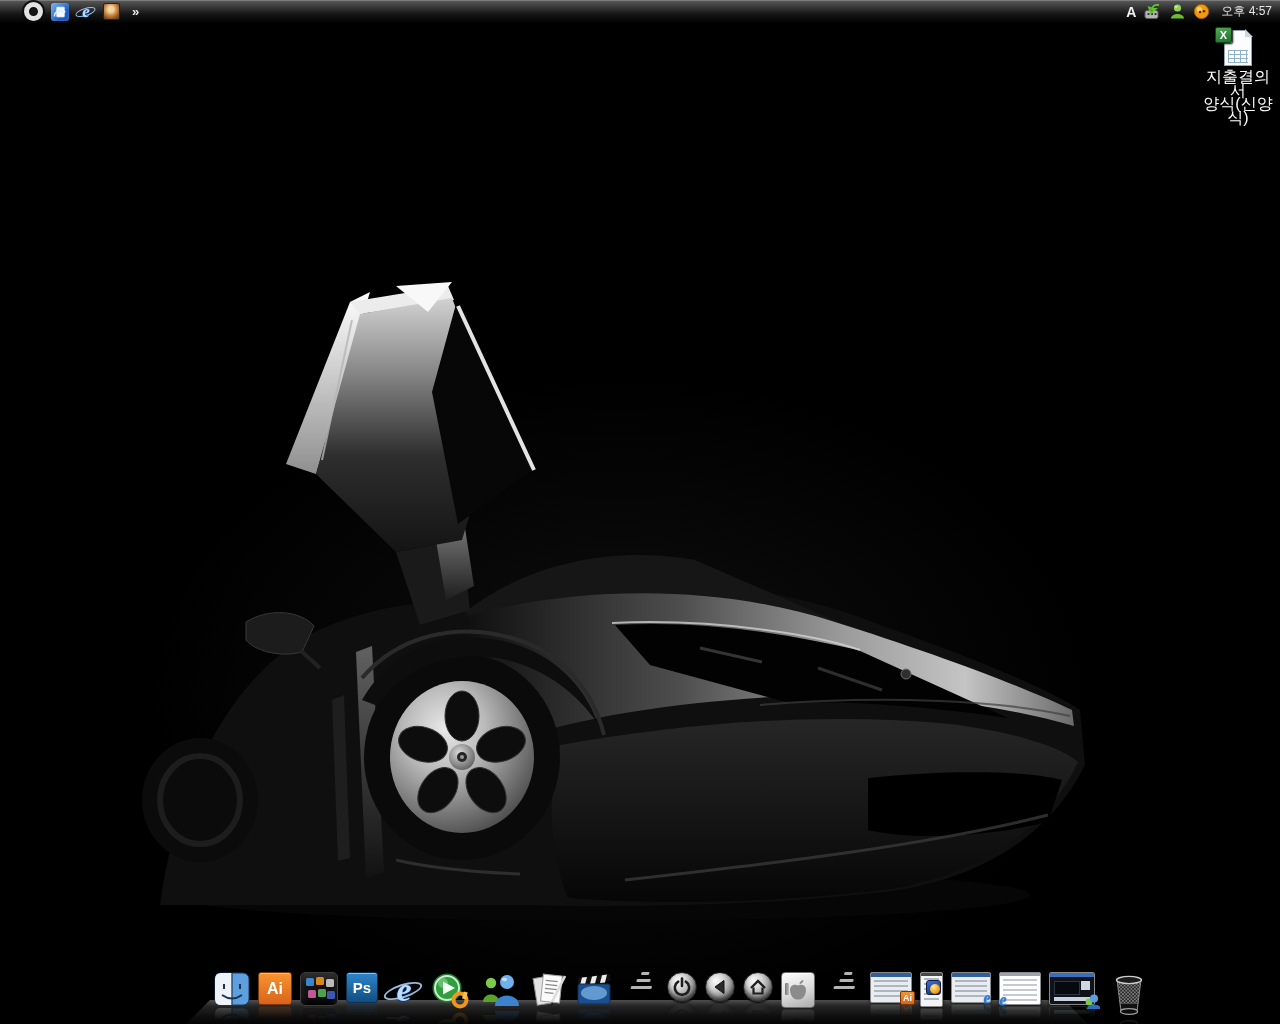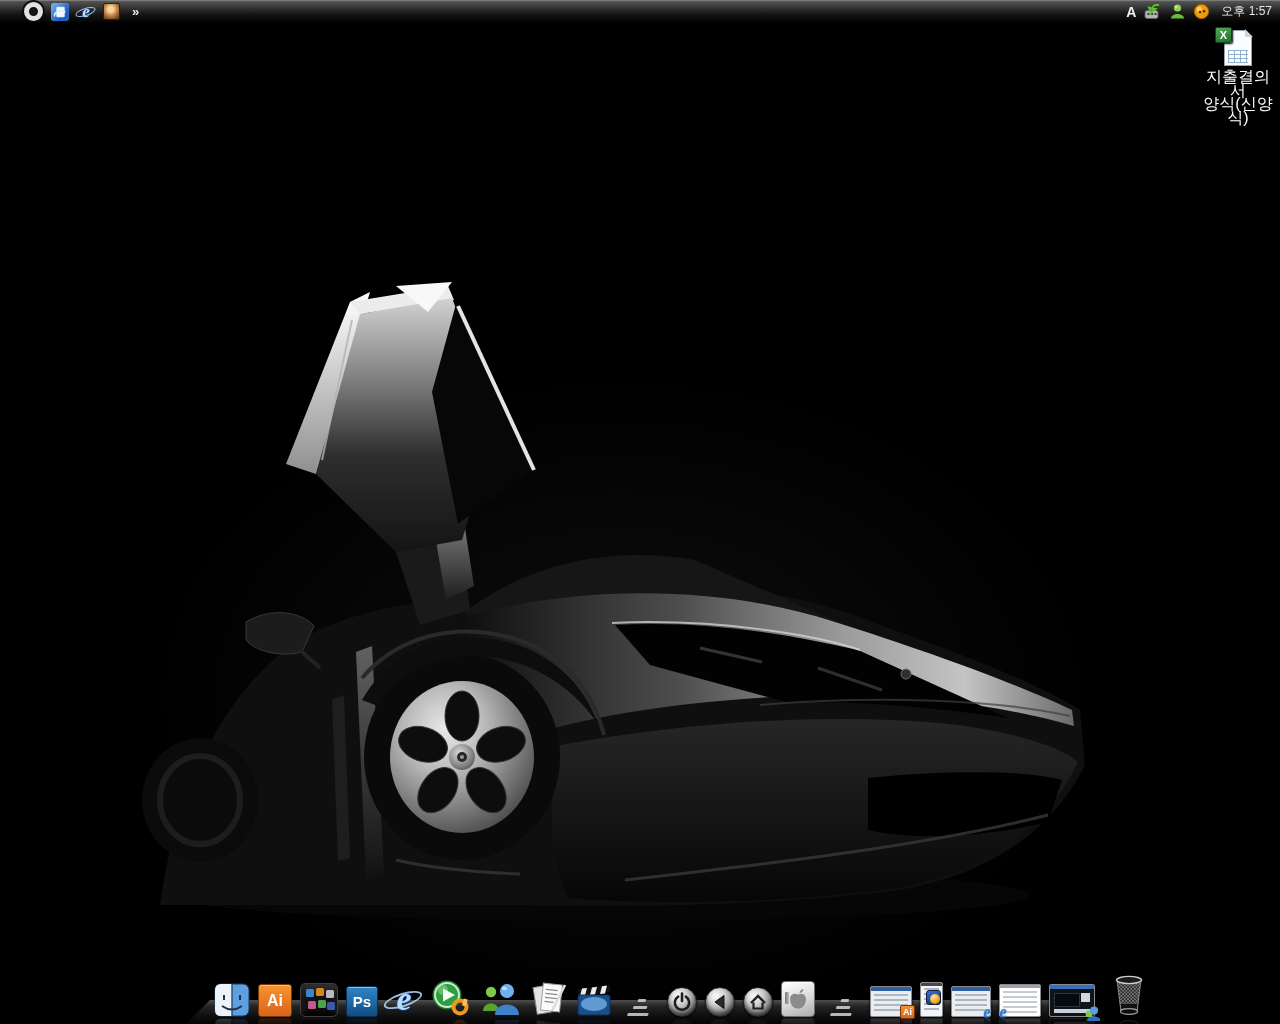--- a/index.html
+++ b/index.html
@@ -52,21 +52,21 @@
   .di-label { margin-top:4px; color:#fff; font-size:16px; line-height:13.5px;
     text-shadow:1px 1px 1px #000, 0 0 4px #000; }
 
   
   .dock { position:absolute; left:0; right:0; bottom:0; height:60px; z-index:10; }
   .shelf { position:absolute; bottom:0; left:186px; width:902px; height:24px;
     background:linear-gradient(180deg,#4e4e4e 0%,#242424 26%,#0e0e0e 68%,#040404 100%);
     clip-path:polygon(24px 0, calc(100% - 24px) 0, 100% 100%, 0 100%); }
   .shelf-rim { position:absolute; bottom:23px; left:210px; width:854px; height:1.5px;
     background:linear-gradient(90deg,transparent,#6e6e6e 12%,#8a8a8a 50%,#6e6e6e 88%,transparent); }
-  .dock-row { position:absolute; left:214px; bottom:7px; display:flex; align-items:flex-end; gap:8px; }
+  .dock-row { position:absolute; left:214px; bottom:7px; display:flex; gap:8px; }
   .dicon { position:relative; display:block;
     -webkit-box-reflect:below 1px linear-gradient(to bottom, transparent 62%, rgba(255,255,255,.20)); }
 
   .sq-label { display:flex; align-items:center; justify-content:center; color:#fff; font-weight:bold; }
   .ai-ico { width:34px; height:33px; border-radius:3px; font-size:16px;
     background:linear-gradient(180deg,#f7942f,#d9641c); border:1px solid #7a3608; box-shadow:inset 0 1px 0 #ffc27d; }
   .ps-ico { width:32px; height:31px; border-radius:3px; font-size:15px;
     background:linear-gradient(180deg,#2f85c8,#114d80); border:1px solid #0a2f52; box-shadow:inset 0 1px 0 #8cc4ea; }
 
   .stack-ico { width:38px; height:34px; border-radius:5px; background:#111;
@@ -253,21 +253,21 @@
       <circle cx="8.5" cy="5" r="3.6" fill="#8fd457"></circle>
       <path d="M2,15.5 C2,9.5 15,9.5 15,15.5 Z" fill="#6cbb33"></path>
       <ellipse cx="7.2" cy="3.8" rx="1.6" ry="1" fill="#d8f5bb" opacity="0.8"></ellipse>
     </svg>
     <svg width="17" height="17" viewBox="0 0 17 17">
       <circle cx="8.5" cy="8.5" r="7.2" fill="#f09a12" stroke="#9a5c00" stroke-width="1"></circle>
       <circle cx="6.3" cy="6.3" r="2.6" fill="#ffd96e" opacity="0.85"></circle>
       <circle cx="7" cy="9" r="1.2" fill="#4a2800"></circle>
         <circle cx="11" cy="8.2" r="1.2" fill="#4a2800"></circle>
     </svg>
-    <span class="clock">오후 1:57</span>
+    <span class="clock">오후 4:57</span>
   </div>
 </div>
 
 <div class="desktop-icon">
   <div class="xls-wrap">
     <div class="xls-page"></div>
     <i class="xls-fold"></i>
     <div class="xls-grid"></div>
     <div class="xls-x">X</div>
   </div>

